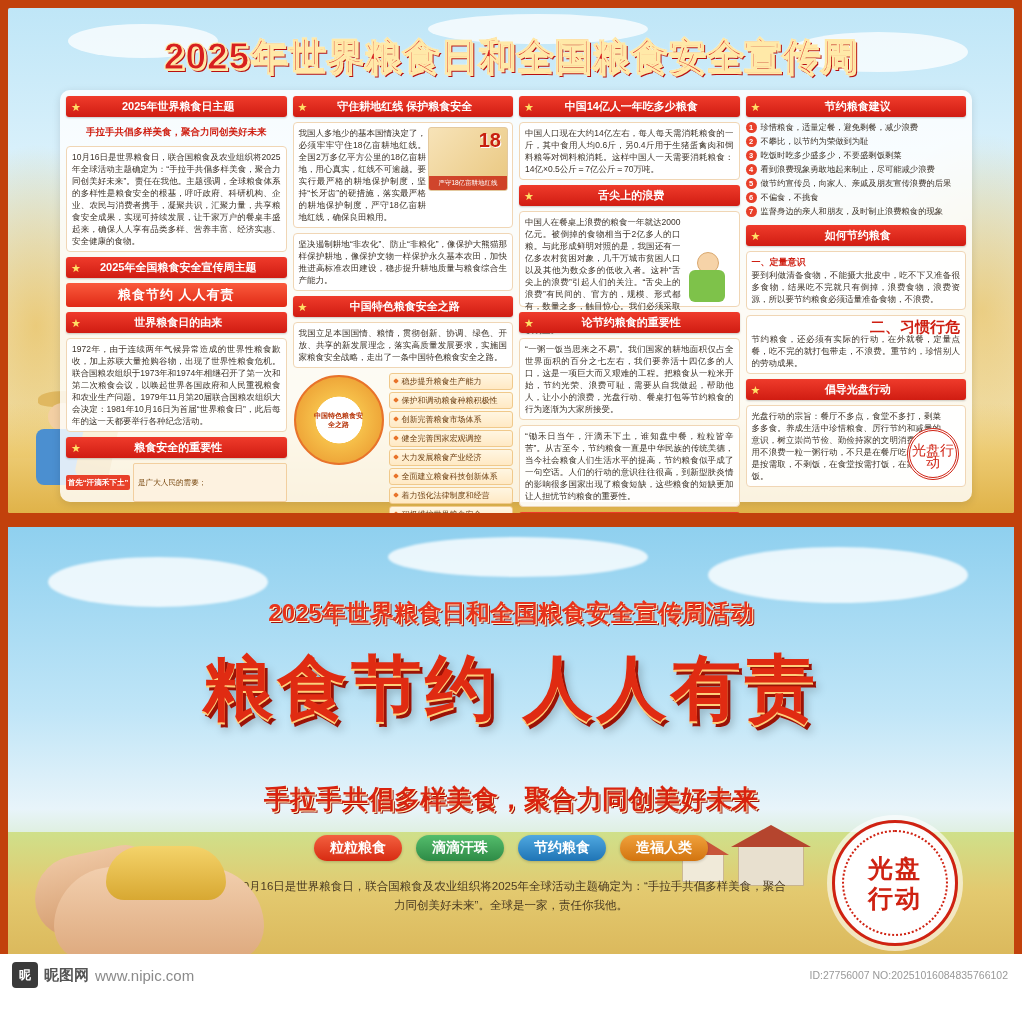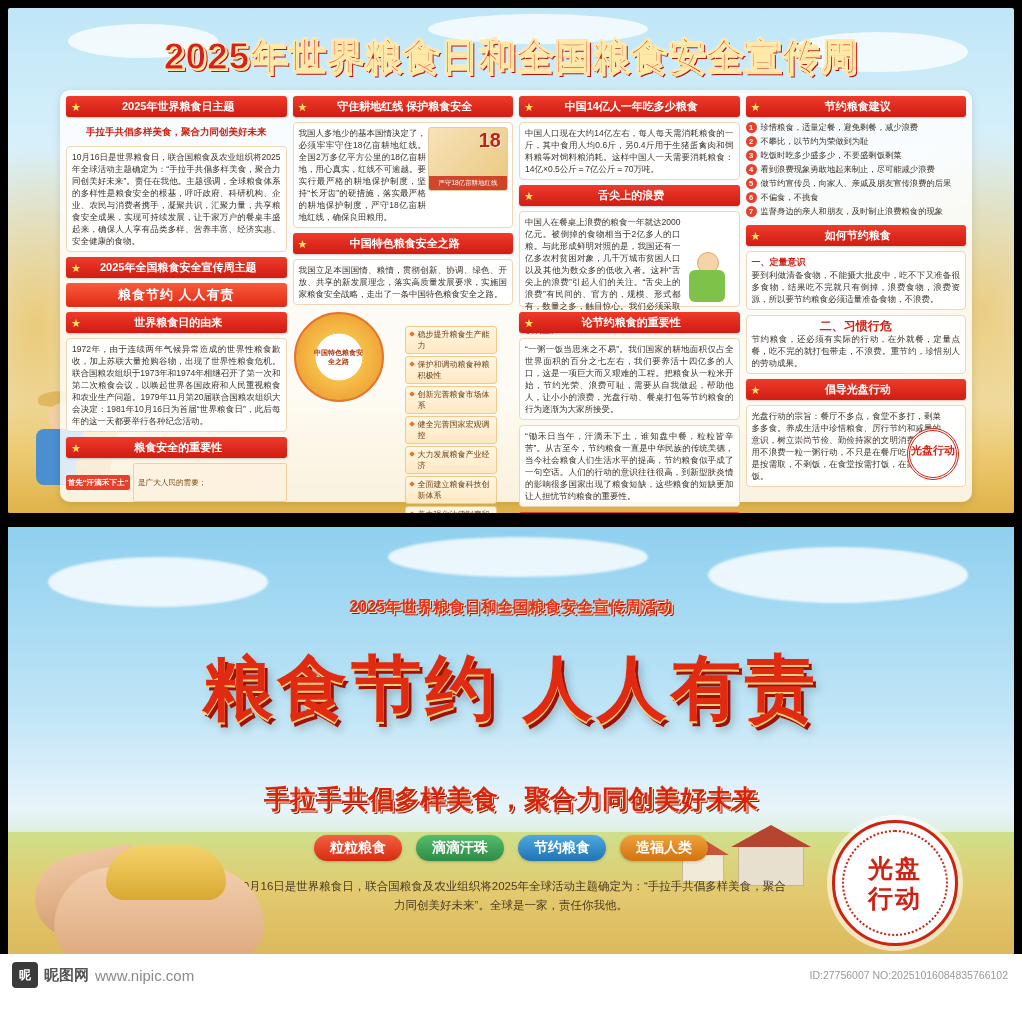--- a/index.html
+++ b/index.html
@@ -1,21 +1,21 @@
 <!DOCTYPE html>
 <html><head>
 <meta charset="utf-8">
 <style>
   html,body{margin:0;padding:0;}
   body{
     width:1022px;height:1024px;
     font-family:"Liberation Sans","DejaVu Sans",sans-serif;
     background:#fff;overflow:hidden;
   }
-  .page{position:relative;width:1022px;height:996px;background:#000000;}
+  .page{position:relative;width:1022px;height:996px;background:#c2410c;}
 
   
   .poster-top{
     position:absolute;left:8px;top:8px;width:1006px;height:505px;
     background:linear-gradient(180deg,#bfe6f7 0%,#d8f0fb 28%,#f4e9c8 62%,#f0dfa6 100%);
     overflow:hidden;border-radius:2px;
   }
   .cloud{position:absolute;background:rgba(255,255,255,.75);border-radius:50%;}
   .field-top{
     position:absolute;left:0;bottom:0;width:100%;height:110px;
@@ -69,21 +69,21 @@
 
   .numlist{list-style:none;margin:0;padding:0;}
   .numlist li{
     display:flex;align-items:flex-start;gap:4px;margin-bottom:3px;
     font-size:8.3px;line-height:11px;color:#3c3228;
   }
   .numlist li .num{
     flex:0 0 11px;height:11px;border-radius:50%;
     background:#e8402a;color:#fff;font-size:7.5px;line-height:11px;text-align:center;font-weight:bold;
   }
-  .bullets{list-style:none;margin:16px;padding:0;}
+  .bullets{list-style:none;margin:0;padding:0;}
   .bullets li{
     background:linear-gradient(180deg,#fff6e2,#ffe9c4);
     border:1px solid #f0c98b;border-radius:3px;
     font-size:8px;line-height:11px;color:#6b3d10;
     padding:2px 4px;margin-bottom:2px;position:relative;padding-left:12px;
   }
   .bullets li:before{content:"";position:absolute;left:4px;top:5px;width:4px;height:4px;
     background:#e8732a;border-radius:1px;transform:rotate(45deg);}
 
   .kv{display:flex;gap:3px;align-items:center;margin-bottom:3px;}
@@ -112,22 +112,22 @@
   .imgbox .capt{position:absolute;left:0;bottom:0;width:100%;background:rgba(200,32,15,.8);
     color:#fff;font-size:6.5px;text-align:center;padding:1px 0;}
   .person{
     position:absolute;right:4px;bottom:2px;width:54px;height:52px;
   }
   .person .head{position:absolute;left:16px;top:0;width:20px;height:20px;border-radius:50%;background:#f6d3a8;border:1px solid #d9a86f;}
   .person .body{position:absolute;left:8px;top:18px;width:36px;height:32px;border-radius:6px;background:#7ec24a;}
 
   .gpbadge{
     position:absolute;right:6px;bottom:6px;width:52px;height:52px;border-radius:50%;
-    background:#fff;border:3px double #d02314;color:#d02314;font-weight:bold;
-    font-size:11px;line-height:12px;text-align:center;padding-top:13px;box-sizing:border-box;
+    background:#fff;border:3px double #d02314;color:#d02314;font-weight:normal;
+    font-size:14px;line-height:12px;text-align:center;padding-top:13px;box-sizing:border-box;
   }
   .farmer{
     position:absolute;left:14px;bottom:18px;width:86px;height:110px;
   }
   .farmer .hat{position:absolute;left:16px;top:6px;width:52px;height:16px;border-radius:50% 50% 30% 30%;background:#e0b860;}
   .farmer .face{position:absolute;left:26px;top:18px;width:30px;height:28px;border-radius:50%;background:#f3cfa3;}
   .farmer .coat{position:absolute;left:14px;top:44px;width:56px;height:56px;border-radius:8px;background:#4b8fd0;}
   .sheaf{position:absolute;right:-6px;top:34px;width:34px;height:60px;background:linear-gradient(180deg,#e8b93e,#cf9523);border-radius:6px;transform:rotate(12deg);}
 
   
@@ -141,21 +141,21 @@
     position:absolute;left:0;bottom:0;width:100%;height:150px;
     background:linear-gradient(180deg,#cfe08a 0%,#e3c96f 40%,#d8b254 100%);
   }
   .house{position:absolute;right:210px;bottom:96px;width:64px;height:40px;background:#e8e0cf;border:1px solid #c9b48e;}
   .house:before{content:"";position:absolute;left:-8px;top:-20px;border-left:40px solid transparent;border-right:40px solid transparent;border-bottom:22px solid #b5452e;}
   .house2{position:absolute;right:290px;bottom:100px;width:40px;height:28px;background:#f0ead9;border:1px solid #cbb894;}
   .house2:before{content:"";position:absolute;left:-6px;top:-14px;border-left:26px solid transparent;border-right:26px solid transparent;border-bottom:16px solid #c8563a;}
 
   .bot-sub{
     position:absolute;top:70px;left:0;width:100%;text-align:center;
-    font-size:16px;font-weight:bold;color:#e8341c;
+    font-size:24px;font-weight:bold;color:#e8341c;
     text-shadow:1px 1px 0 #fff6d0,2px 2px 0 #a5140a;
   }
   .bot-main{
     position:absolute;top:115px;left:0;width:100%;text-align:center;
     font-size:70px;font-weight:bold;letter-spacing:4px;
     color:#e02b12;
     text-shadow:0 2px 0 #ffcf7a, 3px 5px 0 #9c1206, 5px 8px 10px rgba(0,0,0,.25);
   }
   .bot-slogan{
     position:absolute;top:255px;left:0;width:100%;text-align:center;
@@ -271,20 +271,21 @@
           <span class="star">★</span>
           <span>守住耕地红线 保护粮食安全</span>
         </div>
         <div class="card" style="position:relative;padding-right:86px;">
           <span>我国人多地少的基本国情决定了，必须牢牢守住18亿亩耕地红线。全国2万多亿平方公里的18亿亩耕地，用心真实，红线不可逾越。要实行最严格的耕地保护制度，坚持“长牙齿”的硬措施，落实最严格的耕地保护制度，严守18亿亩耕地红线，确保良田粮用。</span>
           <div class="imgbox" style="position:absolute;right:4px;top:4px;width:78px;">
             <div class="bigno">18</div>
             <div class="capt">严守18亿亩耕地红线</div>
           </div>
         </div>
+        <div class="card">坚决遏制耕地“非农化”、防止“非粮化”，像保护大熊猫那样保护耕地，像保护文物一样保护永久基本农田，加快推进高标准农田建设，稳步提升耕地质量与粮食综合生产能力。</div>
 
         <div class="hdr">
           <span class="star">★</span>
           <span>中国特色粮食安全之路</span>
         </div>
         <div class="card">我国立足本国国情、粮情，贯彻创新、协调、绿色、开放、共享的新发展理念，落实高质量发展要求，实施国家粮食安全战略，走出了一条中国特色粮食安全之路。</div>
         <div style="display:flex;gap:4px;align-items:flex-start;">
           <div style="flex:0 0 92px;">
             <div class="circlechart">
               <div class="cc-in">中国特色粮食安全之路</div>
@@ -375,21 +376,21 @@
 
         <div class="hdr">
           <span class="star">★</span>
           <span>如何节约粮食</span>
         </div>
         <div class="card">
           <div class="red-text" style="text-align:left;font-size:9px;">一、定量意识</div>
           <div>要到利做清备食物，不能摄大批皮中，吃不下又准备很多食物，结果吃不完就只有倒掉，浪费食物，浪费资源，所以要节约粮食必须适量准备食物，不浪费。</div>
         </div>
         <div class="card">
-          <div class="red-text" style="text-align:center;font-size:12px;">二、习惯行危</div>
+          <div class="red-text" style="text-align:right;font-size:15px;">二、习惯行危</div>
           <div>节约粮食，还必须有实际的行动，在外就餐，定量点餐，吃不完的就打包带走，不浪费。重节约，珍惜别人的劳动成果。</div>
         </div>
 
         <div class="hdr">
           <span class="star">★</span>
           <span>倡导光盘行动</span>
         </div>
         <div class="card" style="position:relative;min-height:66px;padding-right:24px;">
           <span>光盘行动的宗旨：餐厅不多点，食堂不多打，剩菜多多食。养成生活中珍惜粮食、厉行节约和减量的意识，树立崇尚节俭、勤俭持家的文明消费理念。用不浪费一粒一粥行动，不只是在餐厅吃饭行，而是按需取，不剩饭，在食堂按需打饭，在家按需做饭。</span>
           <div class="gpbadge">光盘行动</div>

